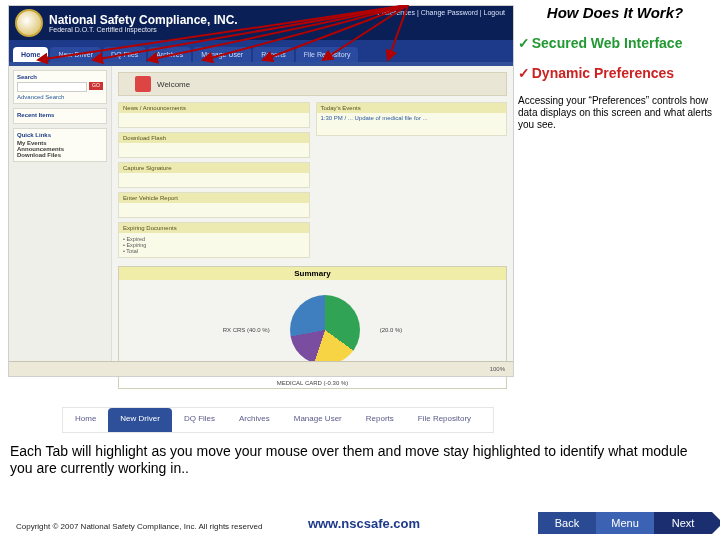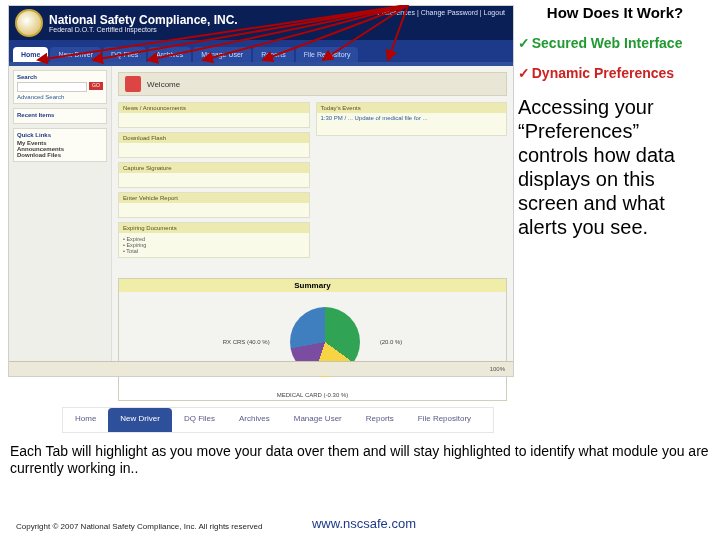--- a/index.html
+++ b/index.html
@@ -14,62 +14,62 @@
   .brand .s{font-size:7px;opacity:.9}
   .hdr-links{position:absolute;right:8px;top:3px;font-size:7px;color:#d7e0f7}
   .tabbar{height:22px;background:#1d3a8a;display:flex;align-items:flex-end;padding-left:4px;gap:0;border-bottom:4px solid #304f9a}
   .tab{font-size:7px;color:#cdd9f7;background:#2a4aa0;padding:4px 8px;border-radius:4px 4px 0 0;margin-right:2px}
   .tab.active{background:#fff;color:#1d3a8a;font-weight:bold}
   .app-body{display:flex;height:calc(100% - 60px);background:#f3f3ef}
   .leftcol{width:94px;padding:4px;font-size:6px;color:#3a3a3a;background:#efefe9;border-right:1px solid #ddd}
   .panel{border:1px solid #d9d9cf;background:#fdfdf5;margin-bottom:4px;padding:3px}
   .panel h6{margin:0 0 2px;font-size:6px;color:#1d3a8a}
   .main{flex:1;padding:6px}
-  .welcome-bar{height:22px;background:#e9e6d6;border:1px solid #d6d2b9;display:flex;align-items:center;padding:0 6px;font-size:8px;color:#333}
+  .welcome-bar{height:22px;background:#e9e6d6;border:1px solid #d6d2b9;display:flex;align-items:center;padding:0 16px;font-size:8px;color:#333}
   .cols{display:flex;gap:6px;margin-top:6px}
   .col{flex:1}
   .box{border:1px solid #e0e0c8;background:#fafae8;margin-bottom:4px}
   .box-h{background:#eceab0;font-size:6px;padding:2px 4px;color:#5a5320}
   .box-b{padding:3px 4px;font-size:5.5px;color:#5a5a5a;min-height:8px}
   .today-item{display:block;font-size:6px;color:#2b5aa0;padding:2px 4px;min-height:18px}
-  .summary{border:1px solid #d0d0b8;margin-top:16px}
+  .summary{border:1px solid #d0d0b8;margin-top:4px}
   .sum-h{background:#f0eda8;text-align:center;font-size:8px;font-weight:bold;padding:2px}
   .sum-b{height:100px;display:flex;align-items:center;justify-content:center;gap:20px;font-size:6px;color:#444}
   .pie{width:70px;height:70px;border-radius:50%;background:conic-gradient(#31a354 0 35%,#f7d443 35% 55%,#7a4da0 55% 72%,#3f7fbf 72% 100%)}
   .statusbar{position:absolute;left:0;right:0;bottom:0;height:14px;background:#ece9d8;border-top:1px solid #c6c3b3;font-size:6px;color:#555;display:flex;align-items:center;justify-content:flex-end;padding:0 8px;gap:10px}
 
   
   .arrows{position:absolute;left:8px;top:5px;pointer-events:none}
   .arrows line{stroke:#b30000;stroke-width:2}
   .arrows polygon{fill:#b30000}
 
   
   .callout{position:absolute;right:8px;top:2px;width:194px}
-  .callout h3{margin:2px 0 3px;font-size:15px;font-weight:bold;text-align:center}
+  .callout h3{margin:2px 0 3px;font-size:15px;font-style:italic;font-weight:bold;text-align:center}
   .feat{font-size:14px;font-weight:bold;margin:14px 0}
   .feat.green{color:#229933}
   .feat.red{color:#cc2222}
   .chk{color:#229933;margin-right:2px}
   .chk.r{color:#cc2222}
   .para{font-size:14px;line-height:1.2;margin-top:10px}
-  .para2{font-size:20px;line-height:1.2;margin-top:8px}
+  .para2{font-size:10px;line-height:1.2;margin-top:8px}
 
   
   .desc1{position:absolute;left:10px;top:382px;width:700px;font-size:14px}
 
   
   .tabbar2{position:absolute;left:62px;top:407px;width:430px;height:24px;border:1px solid #e6e6e6;display:flex;background:#fff}
   .tabbar2 .t2{font-size:8px;color:#5a5a8a;padding:6px 12px}
   .tabbar2 .t2.active{background:#2e4f99;color:#fff;border-radius:4px 4px 0 0}
 
   .desc2{position:absolute;left:10px;top:443px;width:700px;font-size:14px;line-height:1.2}
 
   
   .copyright{position:absolute;left:16px;bottom:9px;font-size:8px;color:#222}
-  .site{position:absolute;left:8px;right:0;bottom:9px;text-align:center;font-size:13px;font-weight:normal;color:#1d3a8a}
+  .site{position:absolute;left:8px;right:0;bottom:9px;text-align:center;font-size:13px;font-weight:bold;color:#1d3a8a}
   .navbtns{position:absolute;right:8px;bottom:6px;display:flex}
   .navbtn{width:58px;height:22px;font-size:11px;display:flex;align-items:center;justify-content:center;color:#fff;position:relative}
   .navbtn.back{background:#2a4a94}
   .navbtn.menu{background:#3c63b3}
   .navbtn.next{background:#1b2f70}
   .navbtn.next::after{content:"";position:absolute;right:-11px;top:0;border-top:11px solid transparent;border-bottom:11px solid transparent;border-left:11px solid #1b2f70}
 </style>
 </head>
 <body>
 
@@ -195,17 +195,22 @@
   <div class="tabbar2">
     <span class="t2">Home</span>
     <span class="t2 active">New Driver</span>
     <span class="t2">DQ Files</span>
     <span class="t2">Archives</span>
     <span class="t2">Manage User</span>
     <span class="t2">Reports</span>
     <span class="t2">File Repository</span>
   </div>
 
-  <div class="desc2">Each Tab will highlight as you move your data over them and will stay highlighted to identify what module you are currently working in..</div>
+  <div class="desc2">Each Tab will highlight as you move your mouse over them and move stay highlighted to identify what module you are currently working in..</div>
 
   <div class="copyright">Copyright © 2007 National Safety Compliance, Inc. All rights reserved</div>
   <div class="site">www.nscsafe.com</div>
+  <div class="navbtns">
+    <div class="navbtn back">Back</div>
+    <div class="navbtn menu">Menu</div>
+    <div class="navbtn next">Next</div>
+  </div>
 </div>
 
 </body></html>

